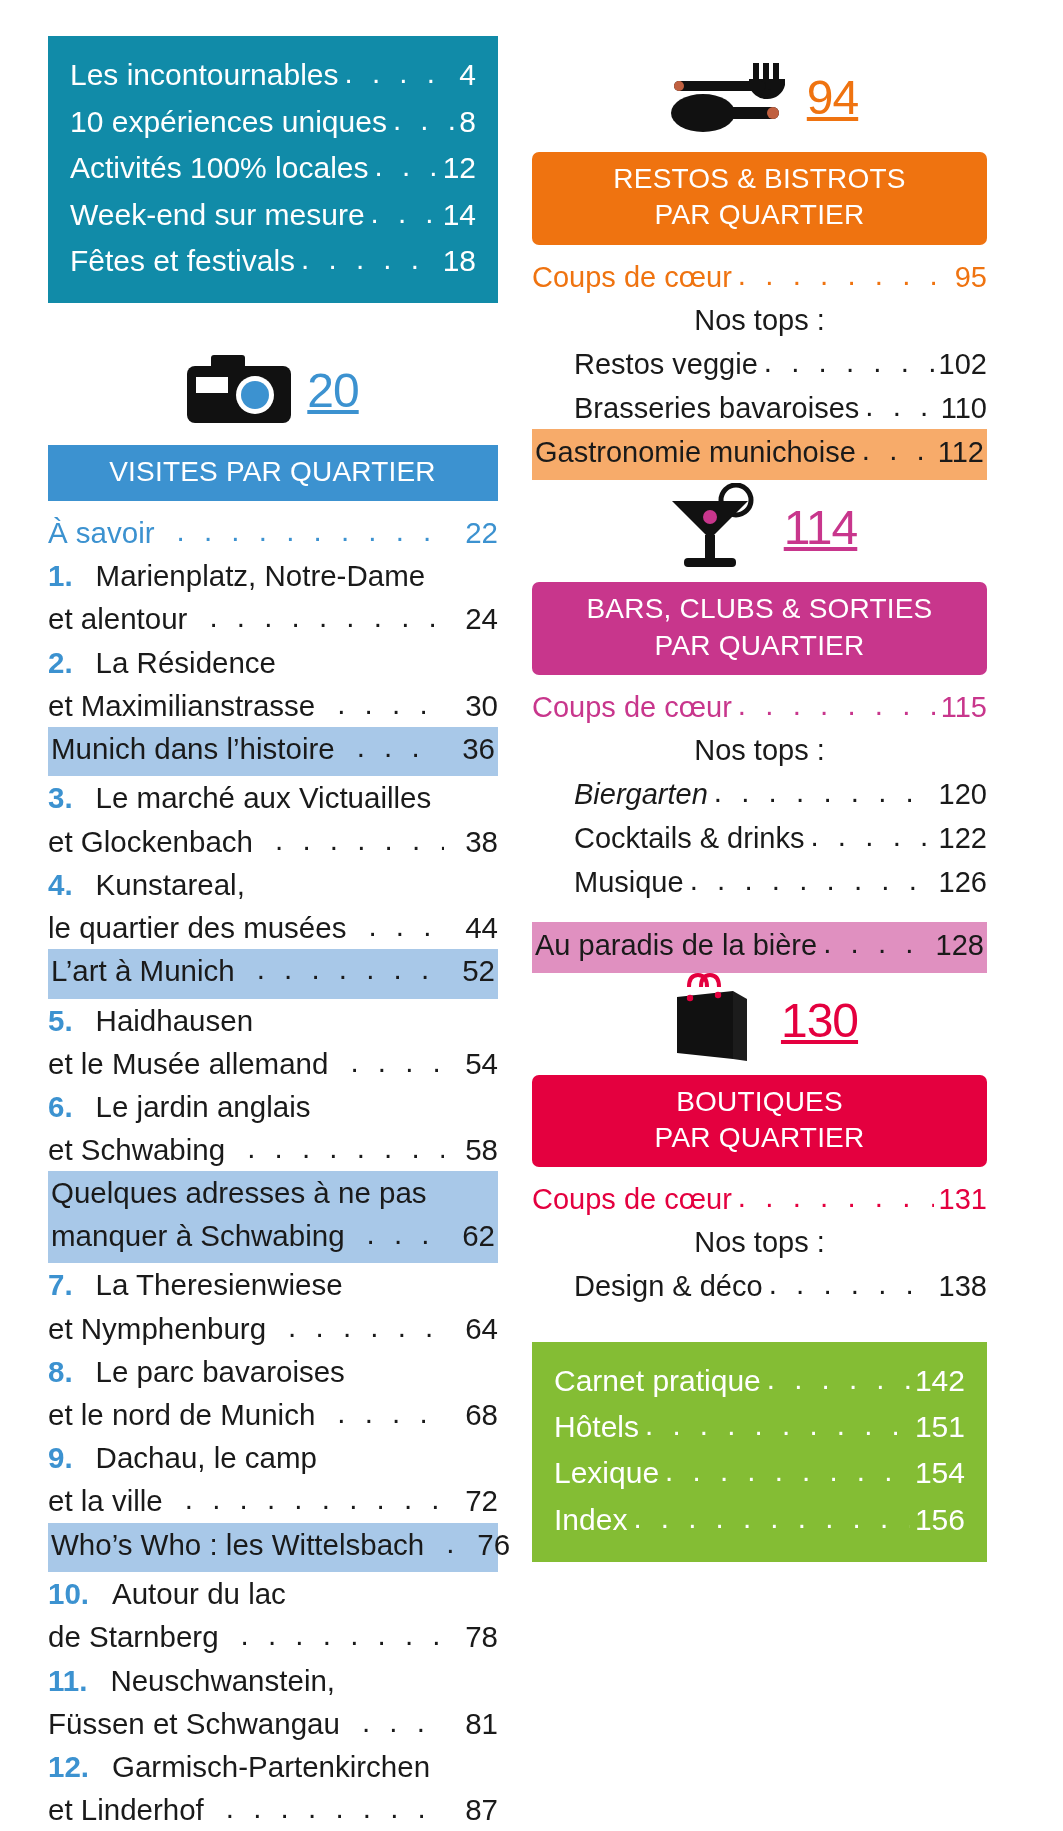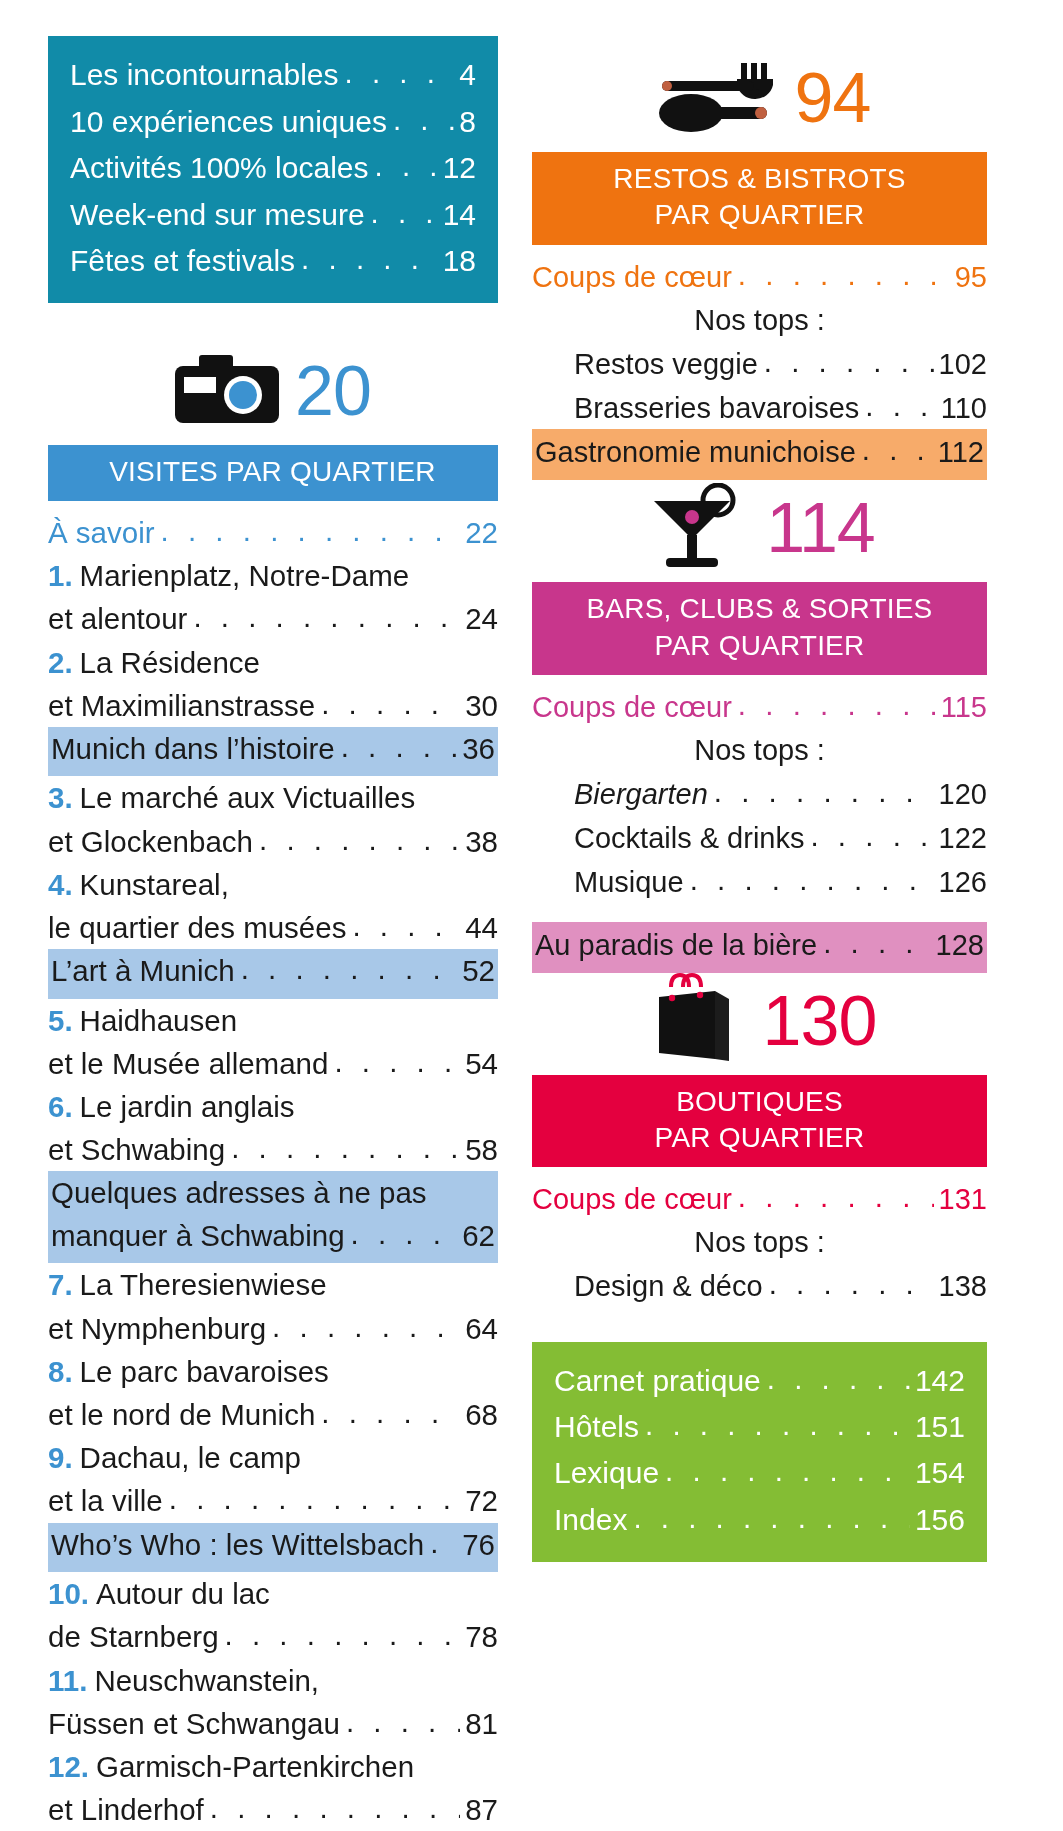--- a/index.html
+++ b/index.html
@@ -42,48 +42,48 @@
     margin-bottom:40px;
   }
   .teal-block .row { color:#ffffff; font-size:30px; line-height:1.55; }
   .teal-block .leader { color:#ffffff; }
 
   
   .sec-head {
     display:flex; align-items:center; justify-content:center;
     gap:16px; height:96px; margin-bottom:6px;
   }
-  .sec-head .bignum { font-size:70px; line-height:1; font-weight:400; letter-spacing:-1px; }
+  .sec-head .bignum { font-size:48px; line-height:1; font-weight:400; letter-spacing:-1px;text-decoration:underline; }
   .sec-icon { display:block; }
 
   
   .banner {
     color:#ffffff; text-align:center;
     font-size:28px; line-height:1.30;
     padding:9px 10px 11px 9px;
     letter-spacing:.2px;
     margin-bottom:10px;
   }
-  .banner.two { padding:9px 10px 11px 10px; }
+  .banner.two { padding:9px 10px 11px 10px;border-radius:7px; }
 
   
   .c-blue    { color:#3c92d0; }
   .bg-blue   { background:#3c92d0; }
   .c-orange  { color:#ef7310; }
   .bg-orange { background:#ef7310; }
   .hl-orange { background:#f7ab6a; }
   .c-pink    { color:#c8368c; }
   .bg-pink   { background:#c8368c; }
   .hl-pink   { background:#e090c0;margin-top:18px; }
   .c-red     { color:#e4003f; }
   .bg-red    { background:#e4003f; }
   .hl-blue   { background:#a8c8e8; }
 
   
-  .visit-list .row { font-size:29.5px; line-height:1.465; }
+  .visit-list .row { font-size:29.5px; line-height:1.465;gap:16px; }
   .visit-list .num { color:#3c92d0; font-weight:bold; margin-right:7px; }
   .visit-list .asavoir { color:#3c92d0; }
   .visit-list .asavoir .leader { color:#3c92d0; }
   .visit-list .asavoir .pg { color:#3c92d0; }
   .hl-row { padding:1px 3px 6px 3px; }
   .hl-row .row { line-height:1.44; }
 
   
   .sub-list .row { font-size:29px; line-height:1.48;justify-content:center; }
   .indent { padding-left:42px; }

